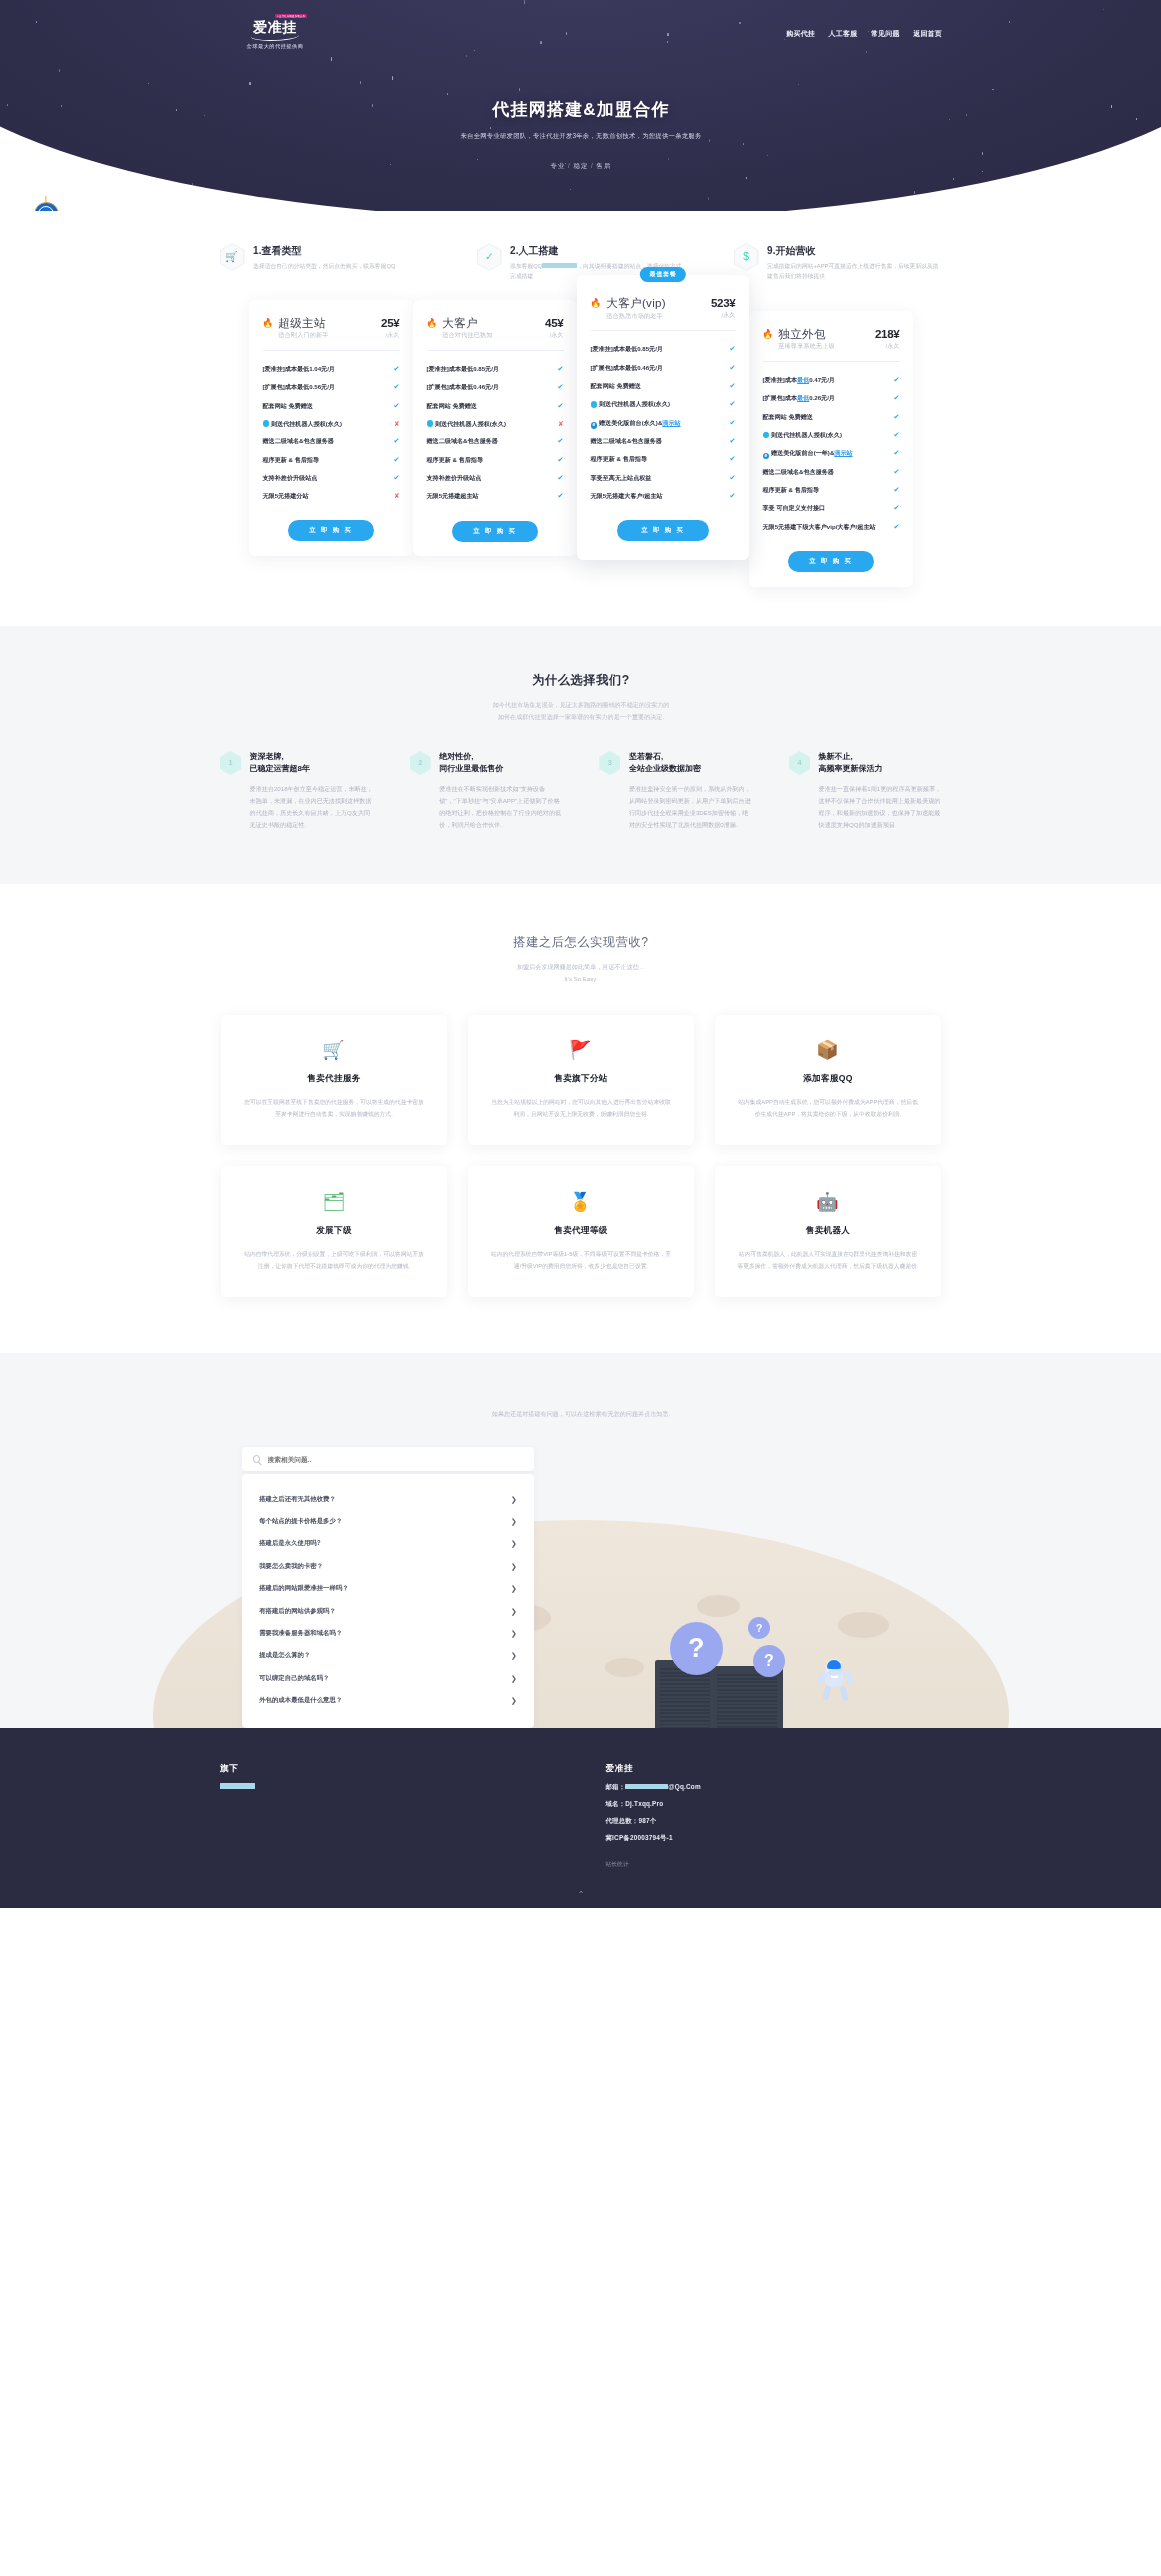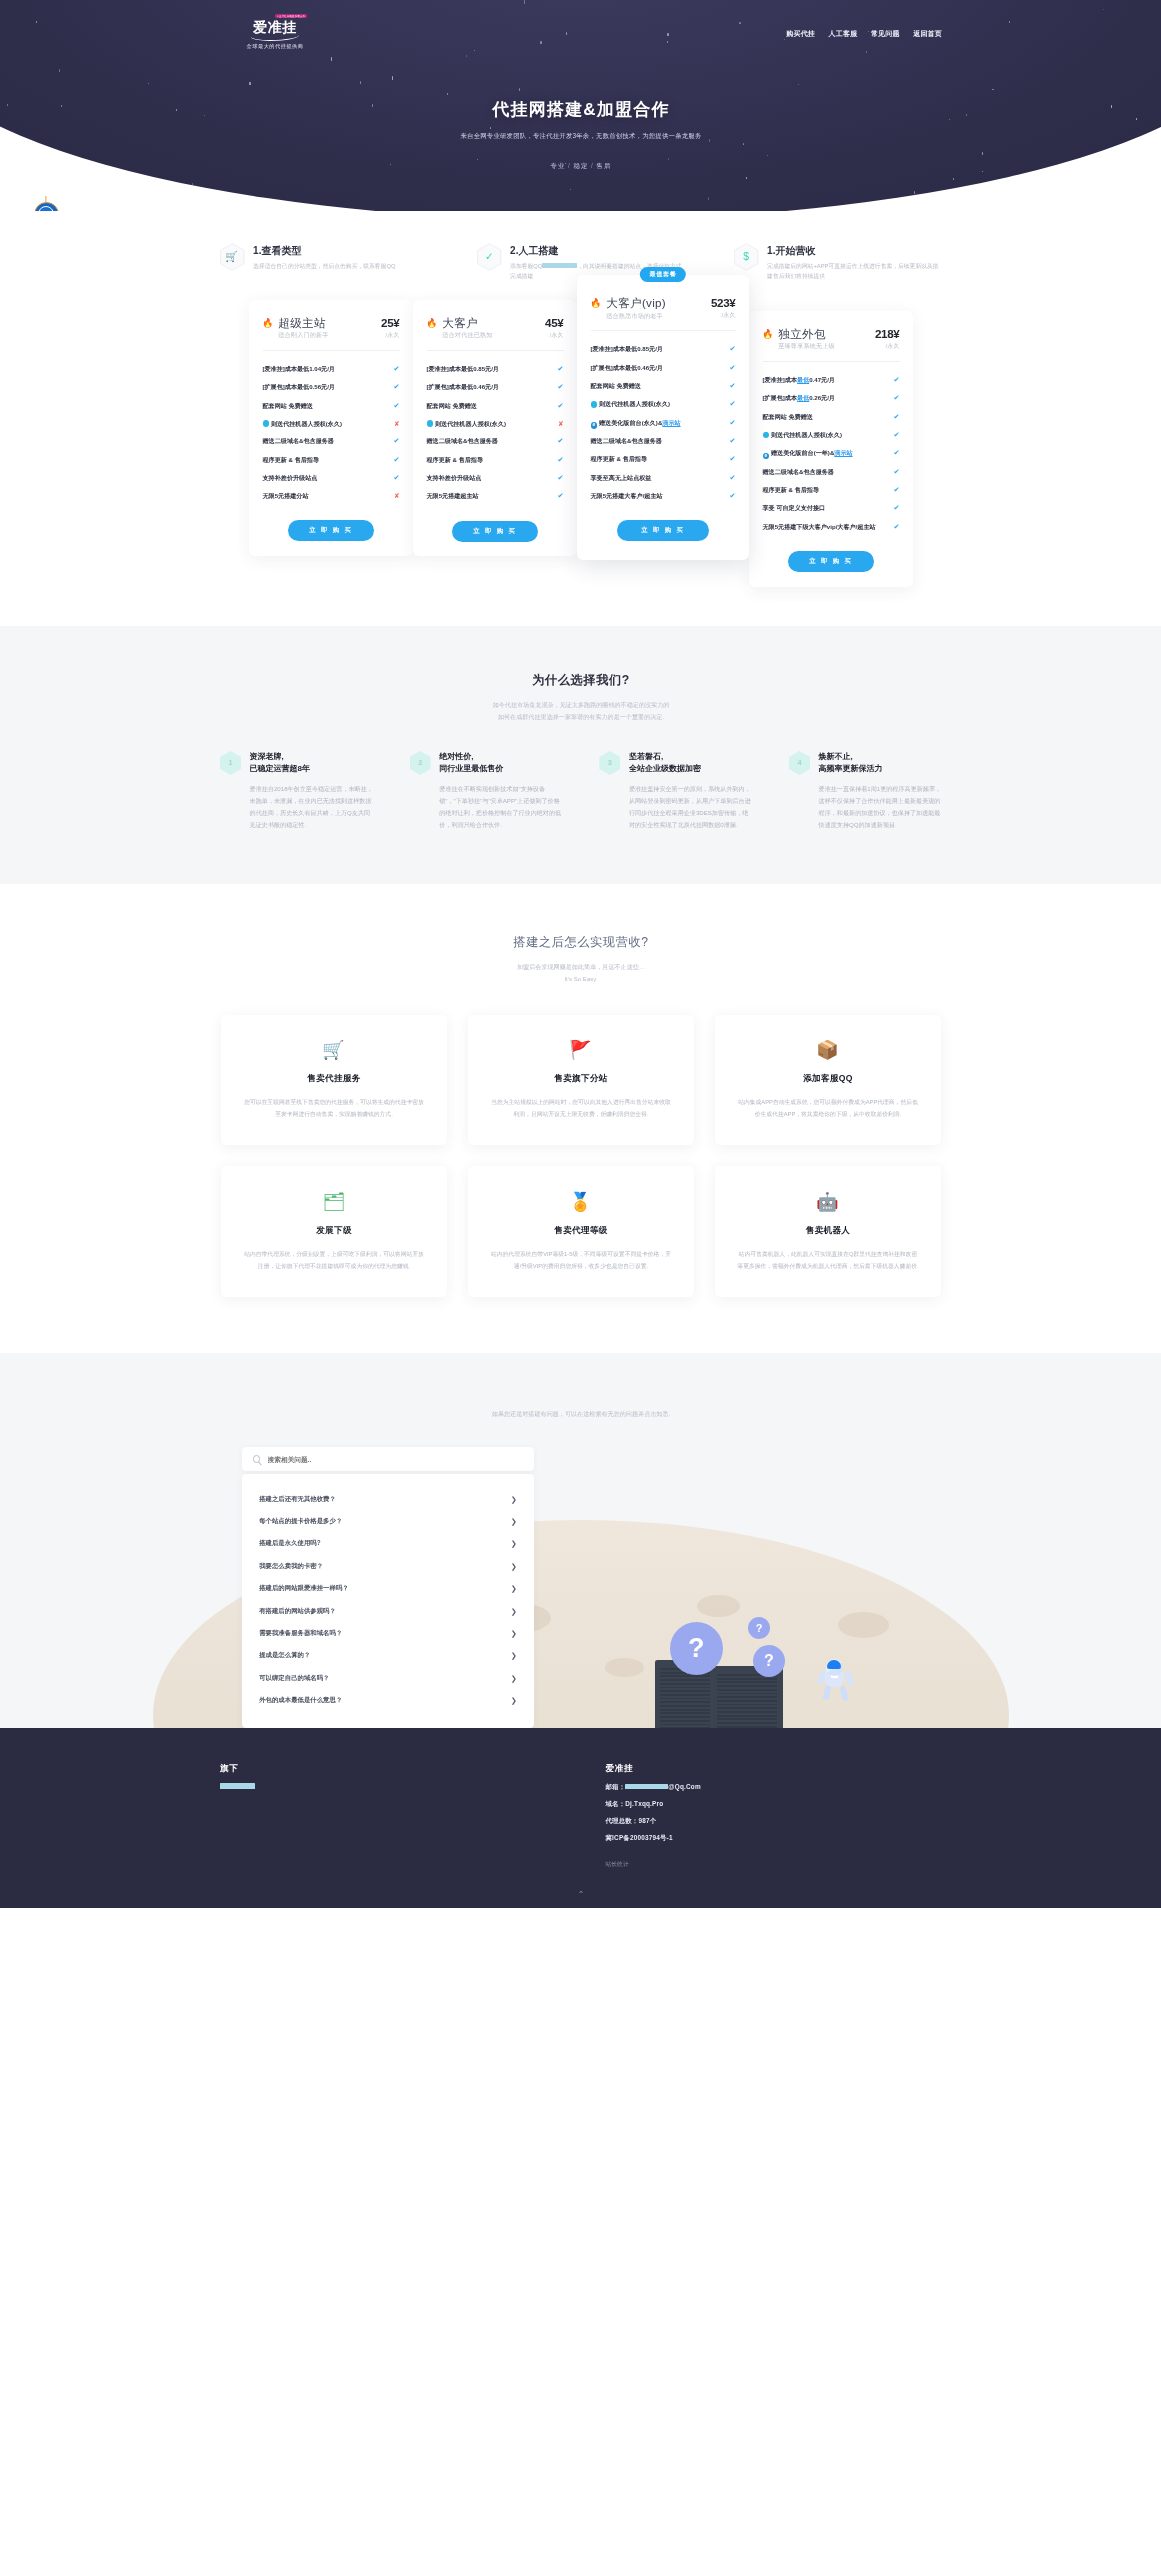--- a/index.html
+++ b/index.html
@@ -400,21 +400,21 @@
       <div class="step-body">
         <div class="step-title">2.人工搭建</div>
         <div class="step-desc"><span>添加客服QQ</span><span class="redact"></span><span>，向其说明要搭建的站点，选择付款方式完成搭建</span></div>
       </div>
     </div>
     <div class="step">
       <div class="hexicon">
         <span class="gl">$</span>
       </div>
       <div class="step-body">
-        <div class="step-title">1.开始营收</div>
+        <div class="step-title">9.开始营收</div>
         <div class="step-desc"><span>完成搭建后的网站+APP可直接运作上线进行售卖，后续更新以及搭建售后我们将持续提供</span></div>
       </div>
     </div>
   </section>
 
 <section class="pricing" id="pricing">
     <div class="pcard small">
       <div class="phead">
         <div class="phead-left">
           <span class="flame" style="color:#f3b019">🔥</span>

